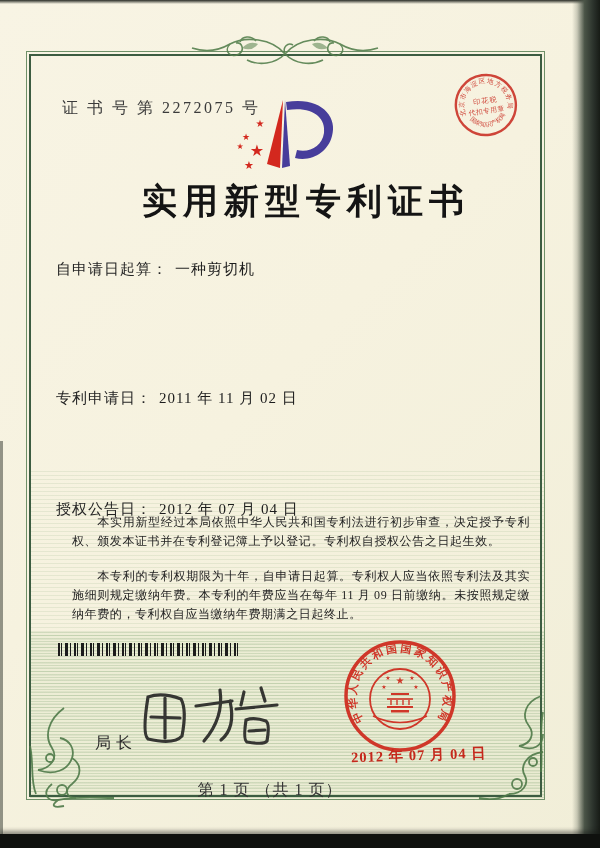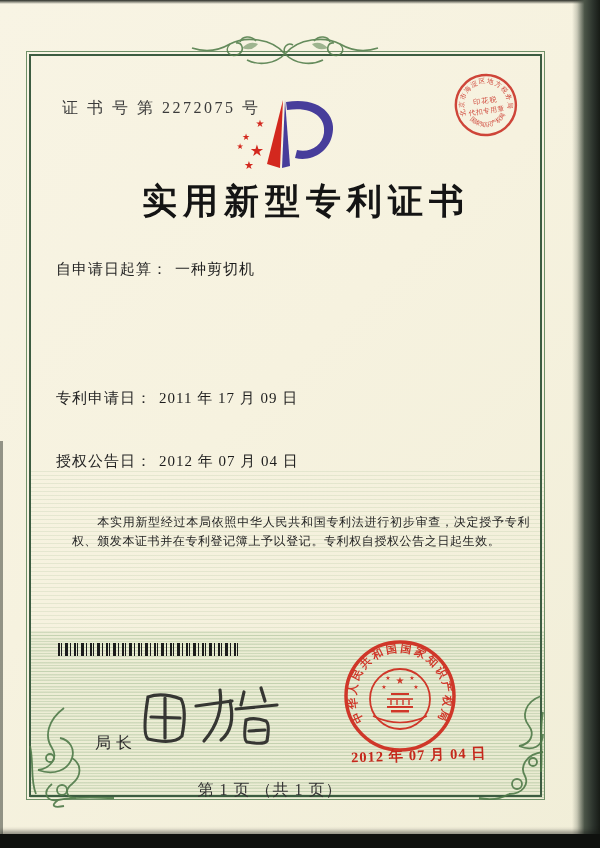--- a/index.html
+++ b/index.html
@@ -40,21 +40,21 @@
   .star-text{font-family:"DejaVu Sans",sans-serif;}
 
   .tax-stamp{position:absolute;left:446px;top:66px;transform:rotate(-8deg);opacity:.92;}
 
   .title{position:absolute;left:0;top:178px;width:470px;text-align:right;
     font-size:35px;font-weight:700;letter-spacing:6px;color:#141414;}
 
   .field{position:absolute;left:56px;font-size:15px;letter-spacing:1px;color:#242424;white-space:nowrap;}
   .field .flabel{color:#242424;}
   .field .fvalue{margin-left:7px;color:#1d1d1d;}
-  .f0{top:260px}.f1{top:304px}.f2{top:347px}.f3{top:389px}.f4{top:432px}.f5{top:452px}
+  .f0{top:260px}.f1{top:304px}.f2{top:347px}.f3{top:389px}.f4{top:432px}.f5{top:500px}
 
   .body-text{position:absolute;left:56px;top:497px;width:490px;}
   .body-text p{margin:16px;font-size:12px;line-height:19px;letter-spacing:.6px;
     text-align:justify;text-indent:2.1em;color:#232323;}
 
   .barcode{position:absolute;left:58px;top:643px;width:180px;height:13px;
     background:repeating-linear-gradient(90deg,
       #1c1c1c 0 2px,rgba(0,0,0,0) 2px 3px,
       #1c1c1c 3px 4px,rgba(0,0,0,0) 4px 7px,
       #1c1c1c 7px 10px,rgba(0,0,0,0) 10px 12px,
@@ -153,28 +153,29 @@
     <text x="40" y="37" font-size="7.2" fill="#cb372b" text-anchor="middle" letter-spacing="1">印花税</text>
     <text x="40" y="47" font-size="6.8" fill="#cb372b" text-anchor="middle" letter-spacing="0.5">代扣专用章</text>
   </svg>
 
   <div class="title">实用新型专利证书</div>
 
   <div class="field f0">
     <span class="flabel">自申请日起算：</span><span class="fvalue">一种剪切机</span>
   </div>
   <div class="field f3">
-    <span class="flabel">专利申请日：</span><span class="fvalue">2011 年 17 月 09 日</span>
+    <span class="flabel">专利申请日：</span><span class="fvalue">2011 年 11 月 02 日</span>
   </div>
   <div class="field f5">
     <span class="flabel">授权公告日：</span><span class="fvalue">2012 年 07 月 04 日</span>
   </div>
 
   <div class="body-text">
     <p>本实用新型经过本局依照中华人民共和国专利法进行初步审查，决定授予专利权、颁发本证书并在专利登记簿上予以登记。专利权自授权公告之日起生效。</p>
+    <p>本专利的专利权期限为十年，自申请日起算。专利权人应当依照专利法及其实施细则规定缴纳年费。本专利的年费应当在每年 11 月 09 日前缴纳。未按照规定缴纳年费的，专利权自应当缴纳年费期满之日起终止。</p>
   </div>
 
   <div class="barcode"></div>
 
   <div class="director-label">局长</div>
   <svg class="signature" width="155" height="82" viewBox="0 0 155 82" role="img" aria-label="田力普">
     <g stroke="#1f1f1f" fill="none" stroke-width="3.2" stroke-linecap="round" opacity=".88">
       <path d="M22,27 Q16,64 22,69 Q48,75 56,66 Q61,40 55,29 Q36,22 22,27 Z"></path>
       <path d="M25,47 L54,48"></path>
       <path d="M39,28 L39,68"></path>

